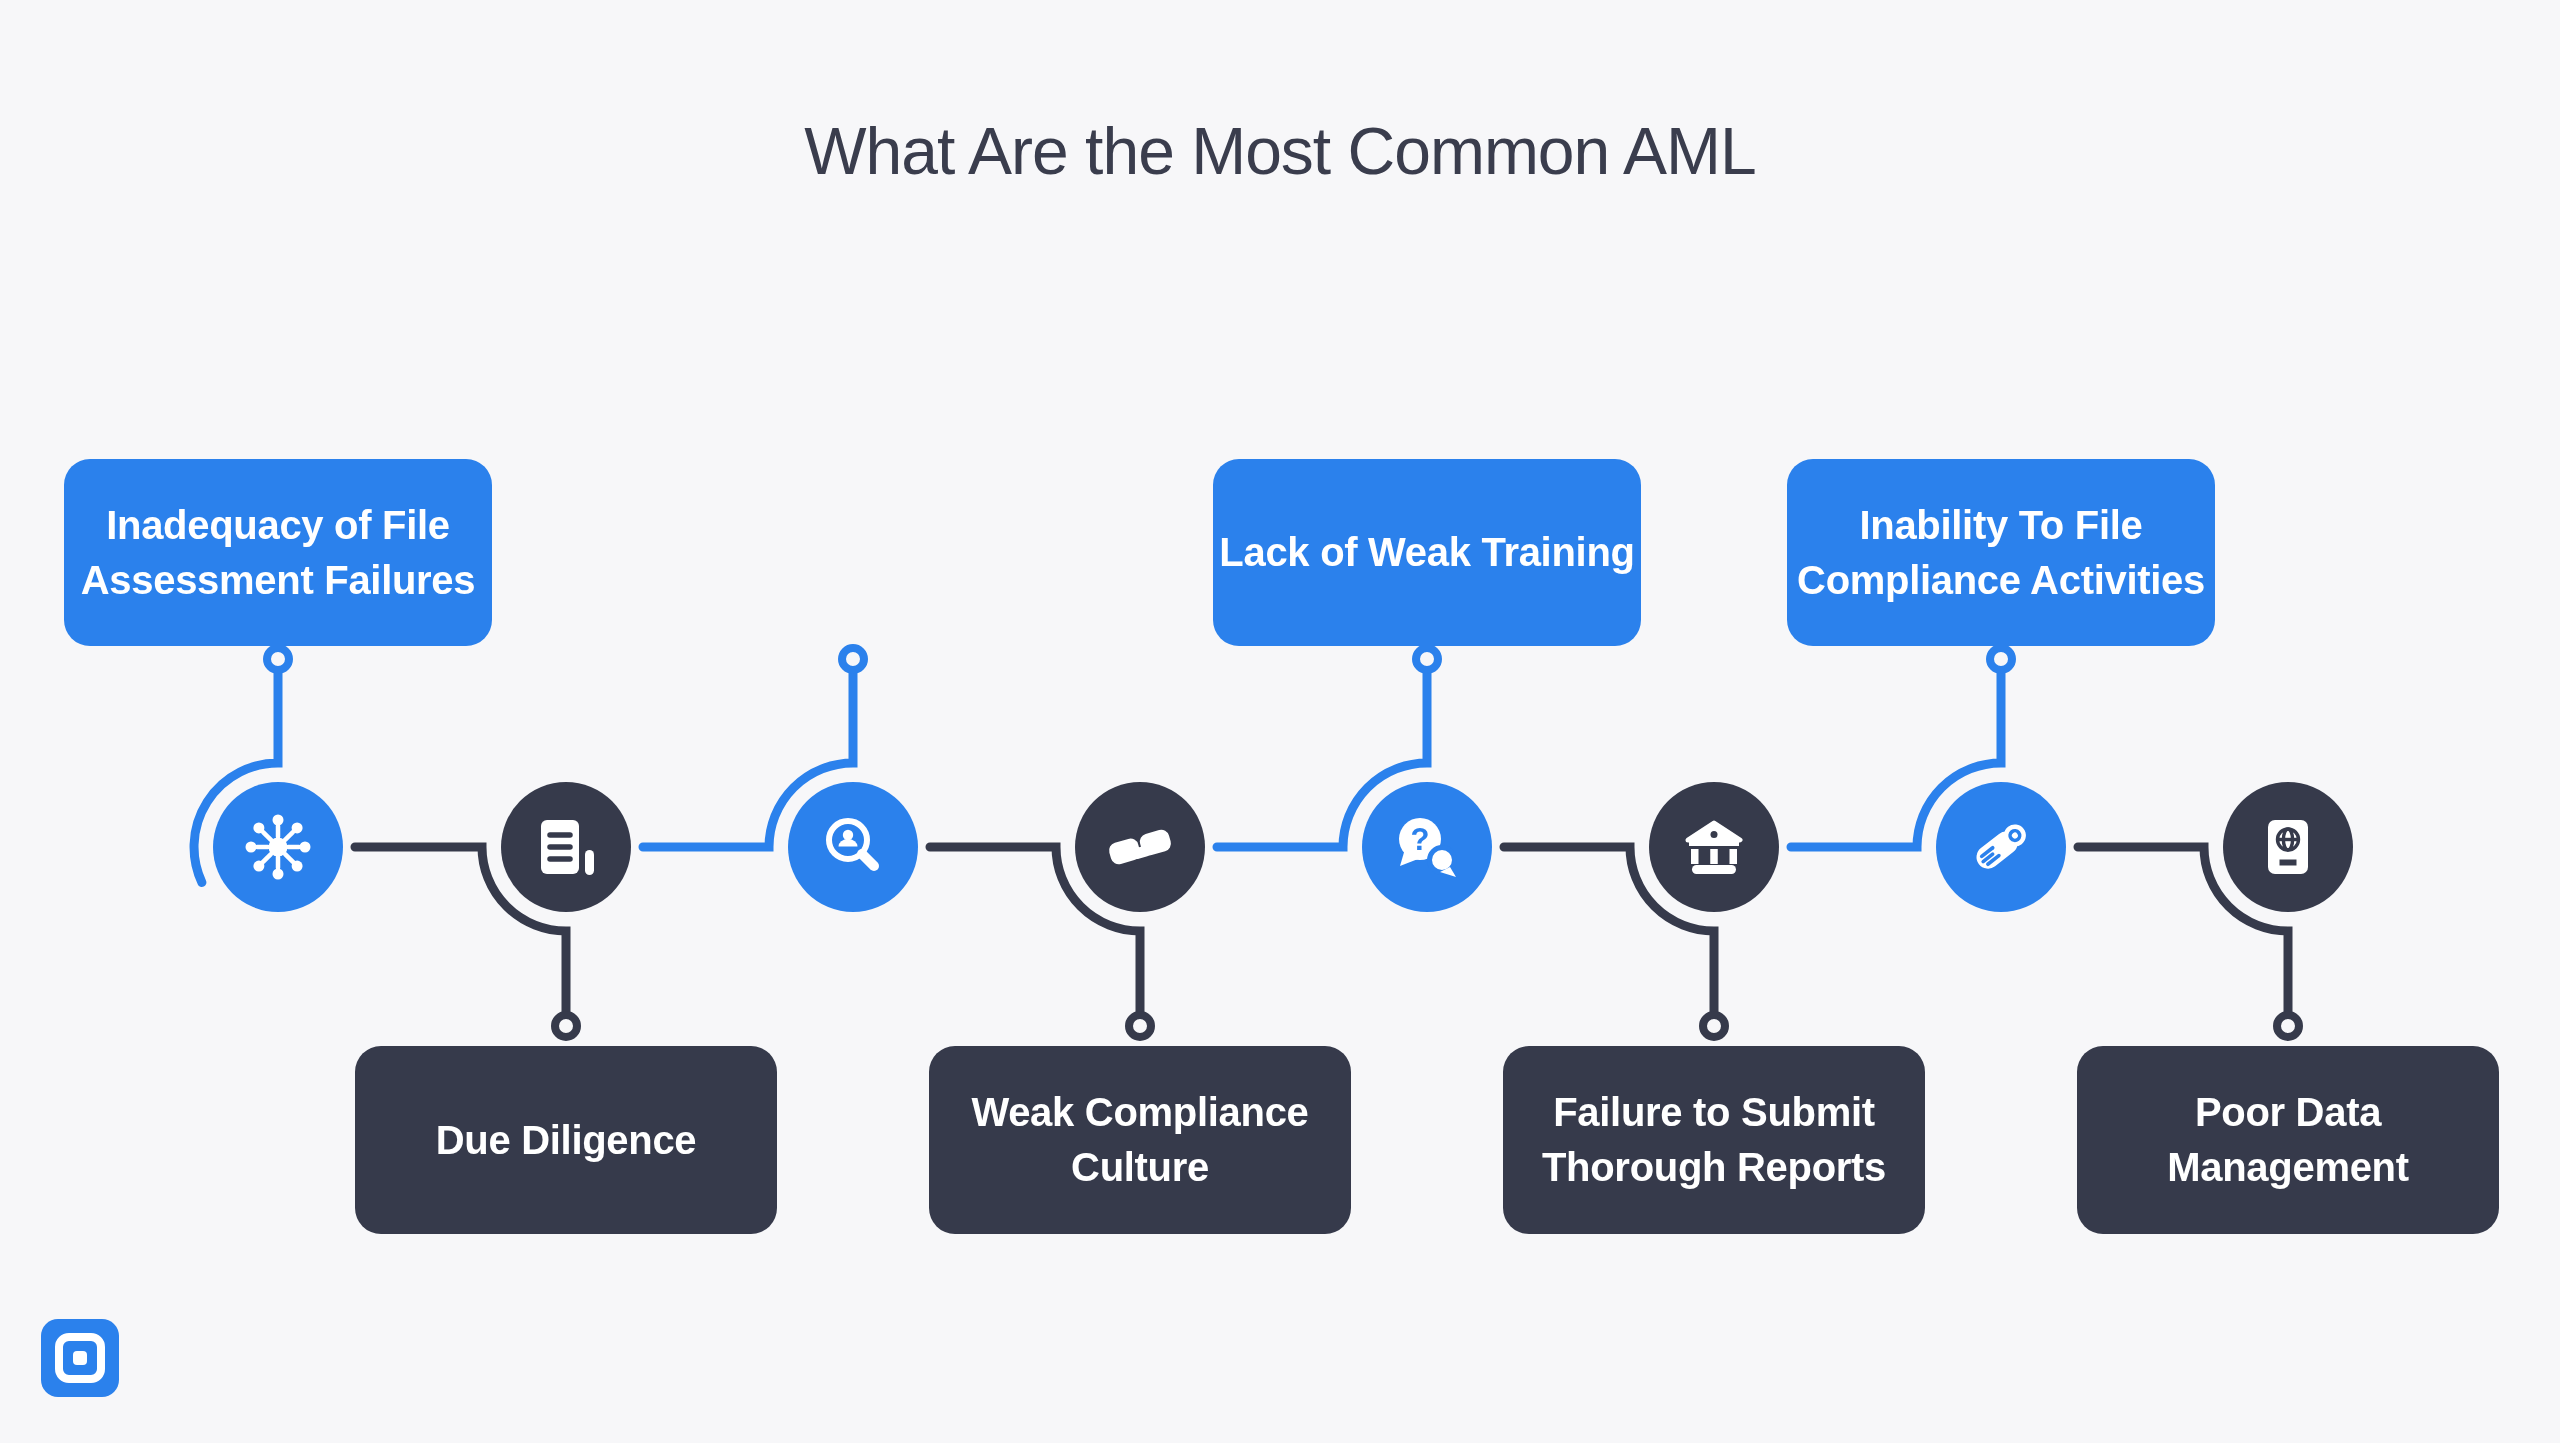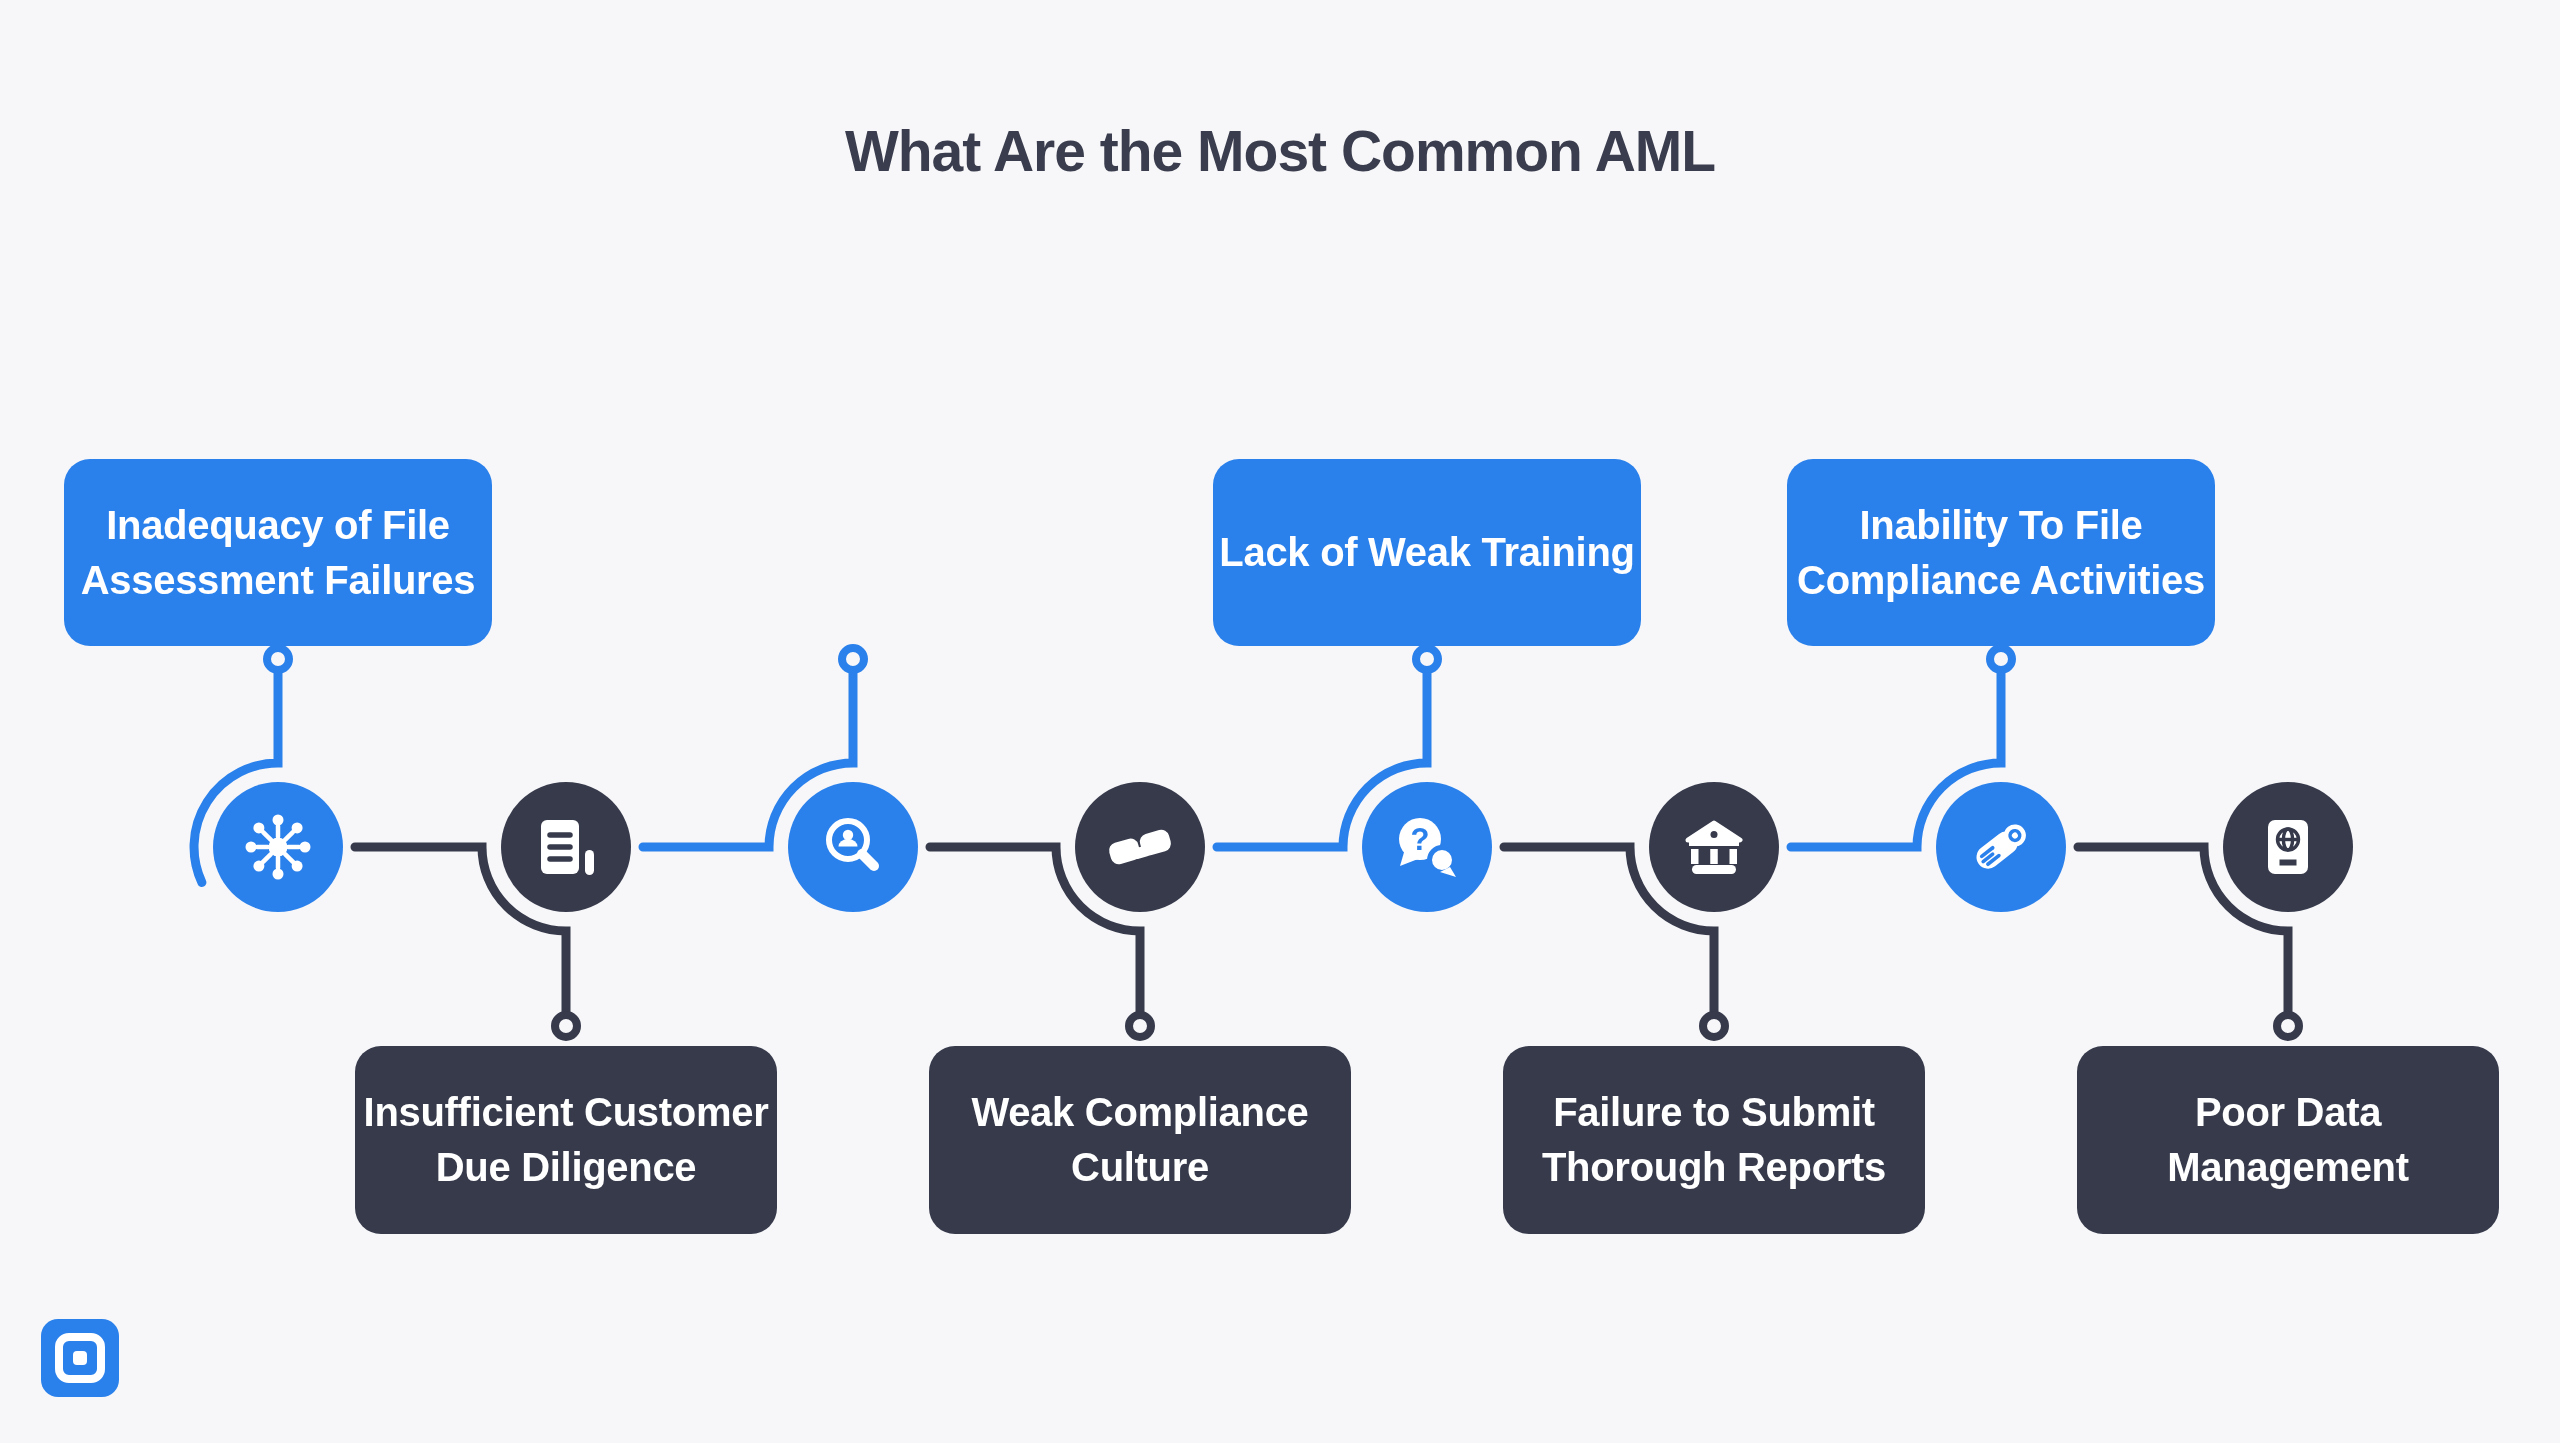--- a/index.html
+++ b/index.html
@@ -17,21 +17,21 @@
     font-family:"Liberation Sans", sans-serif;
     overflow:hidden;
     position:relative;
   }
   .canvas{position:absolute;inset:0;width:2560px;height:1443px;background:var(--bg)}
 
   
   .title{
     position:absolute;top:92px;left:0;width:2560px;
     text-align:center;color:var(--ink);
-    font-weight:bold;font-size:57px;line-height:118px;letter-spacing:-1px;
+    font-weight:normal;font-size:66px;line-height:118px;letter-spacing:-1px;
   }
 
   
   .wires{position:absolute;left:0;top:0;width:2560px;height:1443px;z-index:1}
   .sb{stroke:var(--blue)}
   .sd{stroke:var(--dark)}
   .wires path{fill:none;stroke-width:9;stroke-linecap:round}
   .wires circle{fill:var(--bg);stroke-width:8}
 
   
@@ -100,21 +100,20 @@
   </div>
   <div class="box top c5">
     <div>Lack of Weak Training</div>
   </div>
   <div class="box top c7">
     <div>Inability To File</div>
     <div>Compliance Activities</div>
   </div>
 
   <div class="box bottom c2">
-    <div>Insufficient Customer</div>
     <div>Due Diligence</div>
   </div>
   <div class="box bottom c4">
     <div>Weak Compliance</div>
     <div>Culture</div>
   </div>
   <div class="box bottom c6">
     <div>Failure to Submit</div>
     <div>Thorough Reports</div>
   </div>

